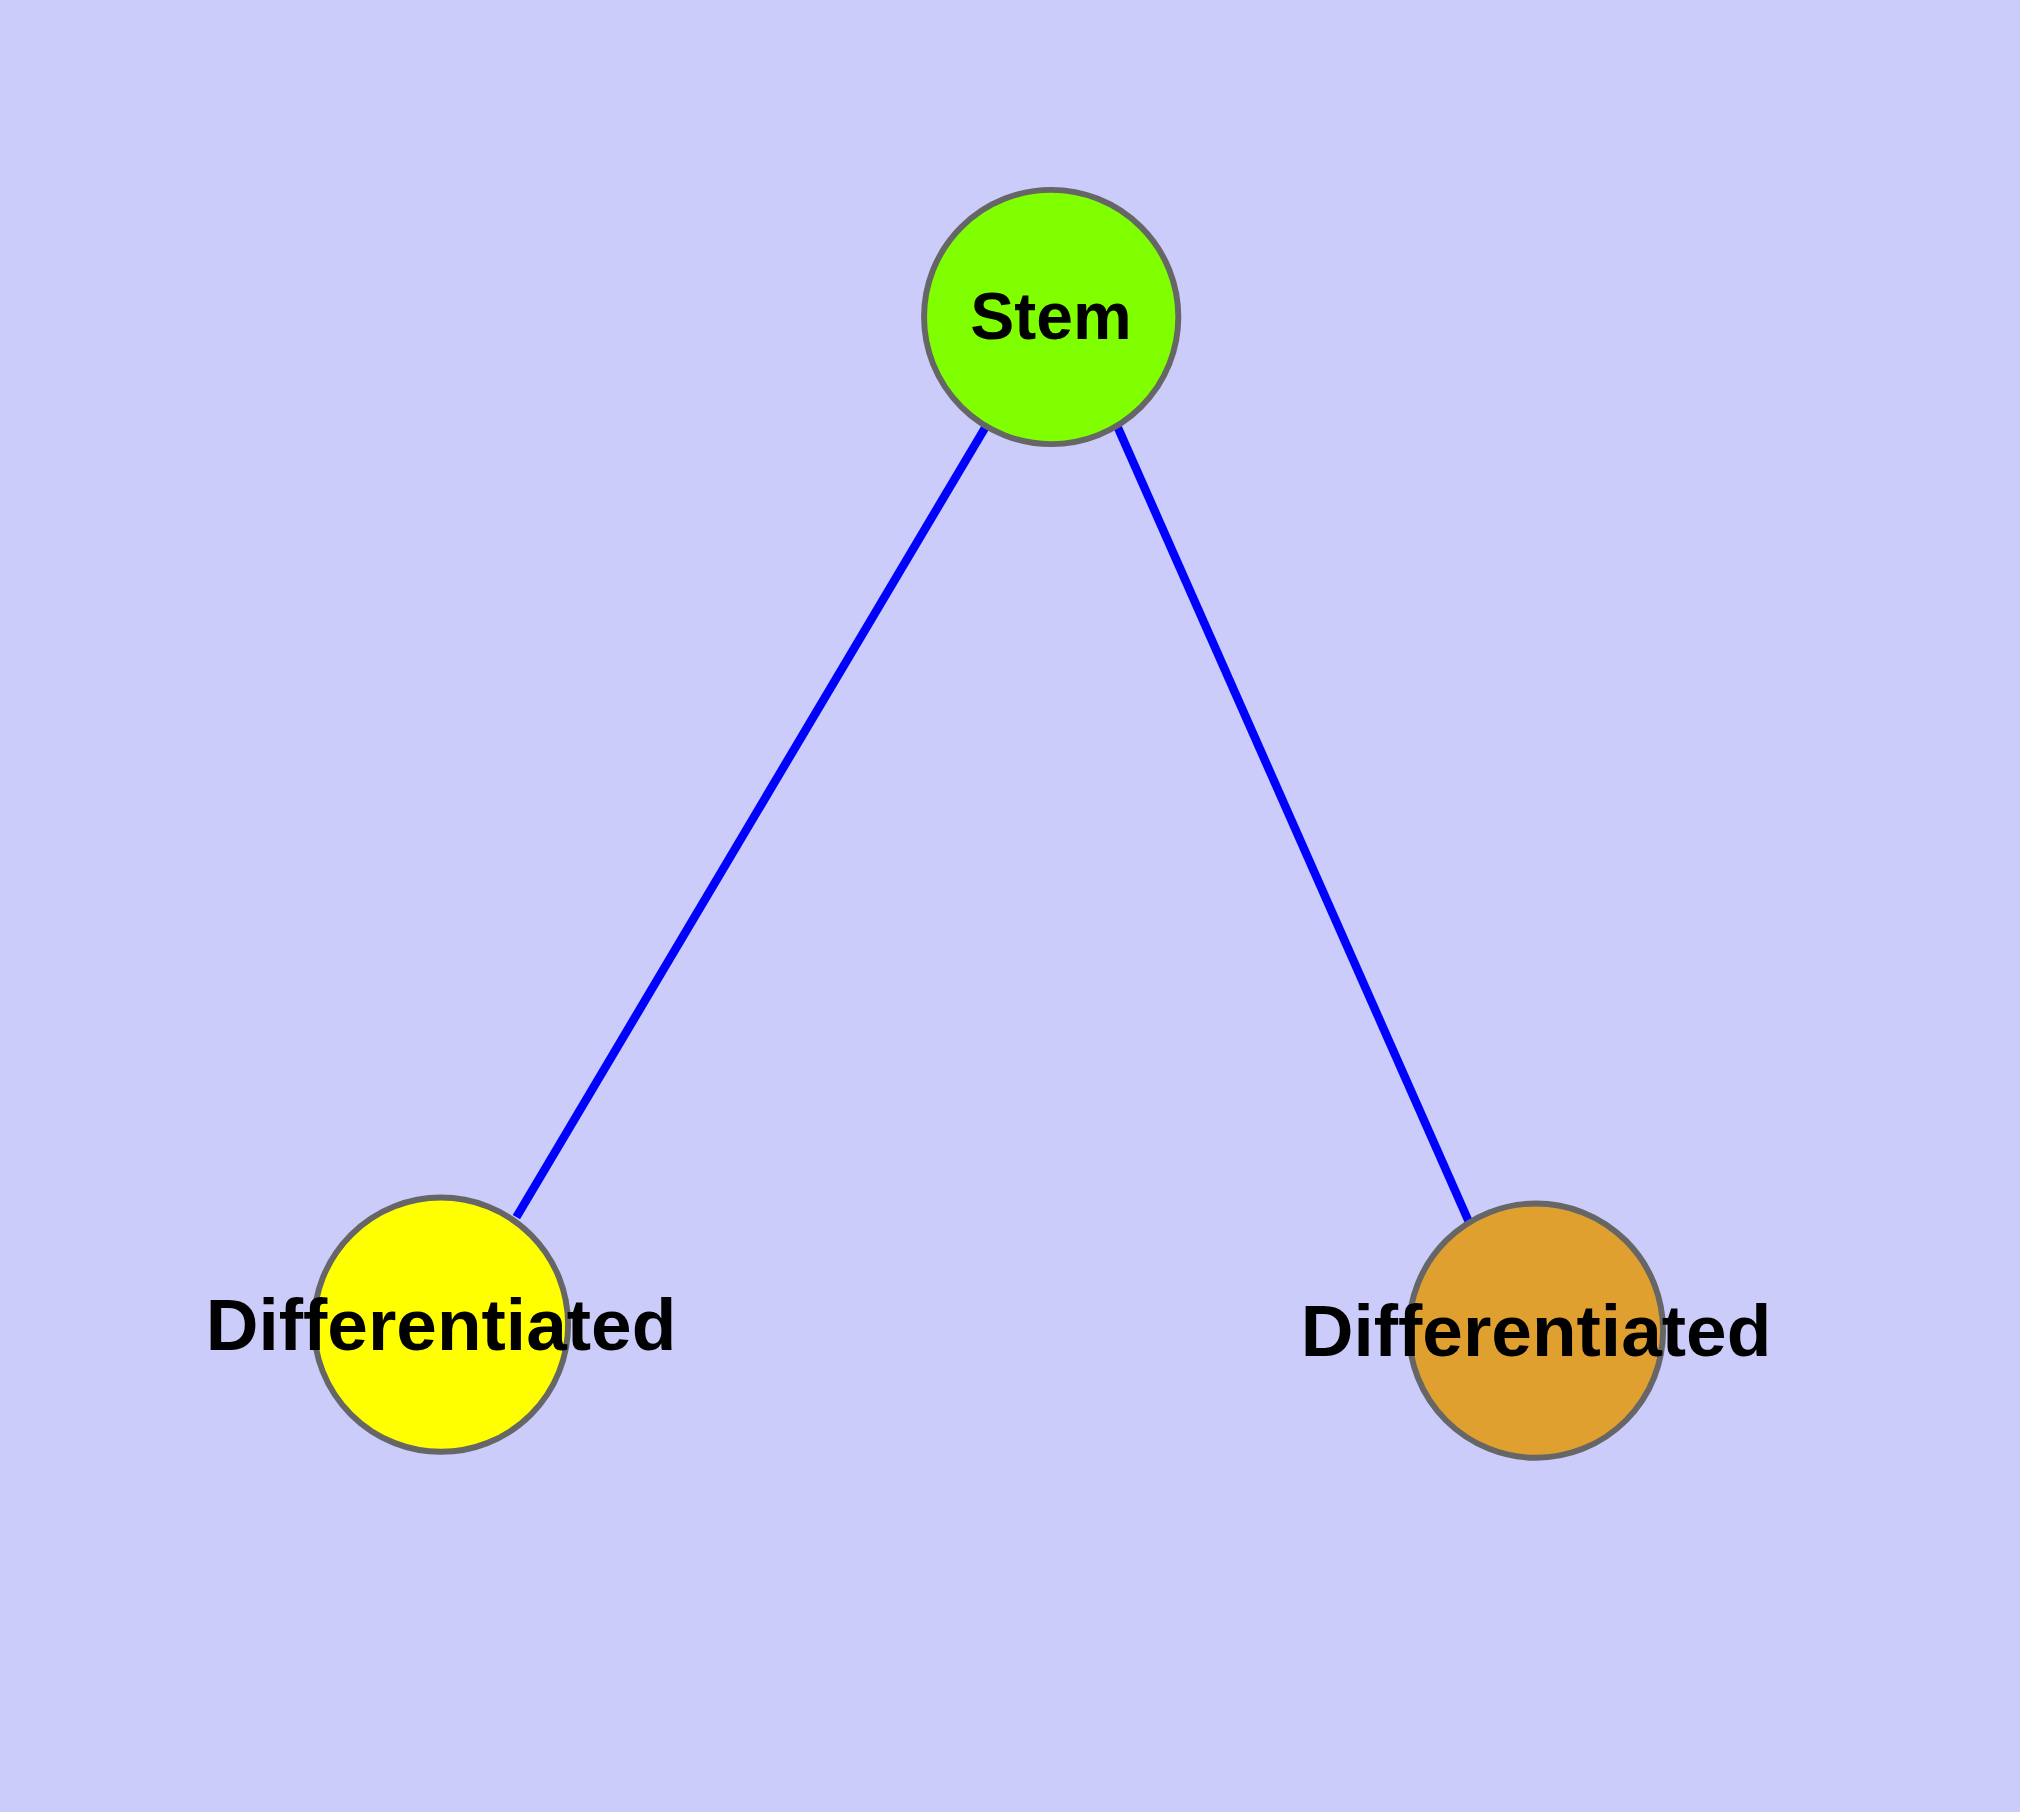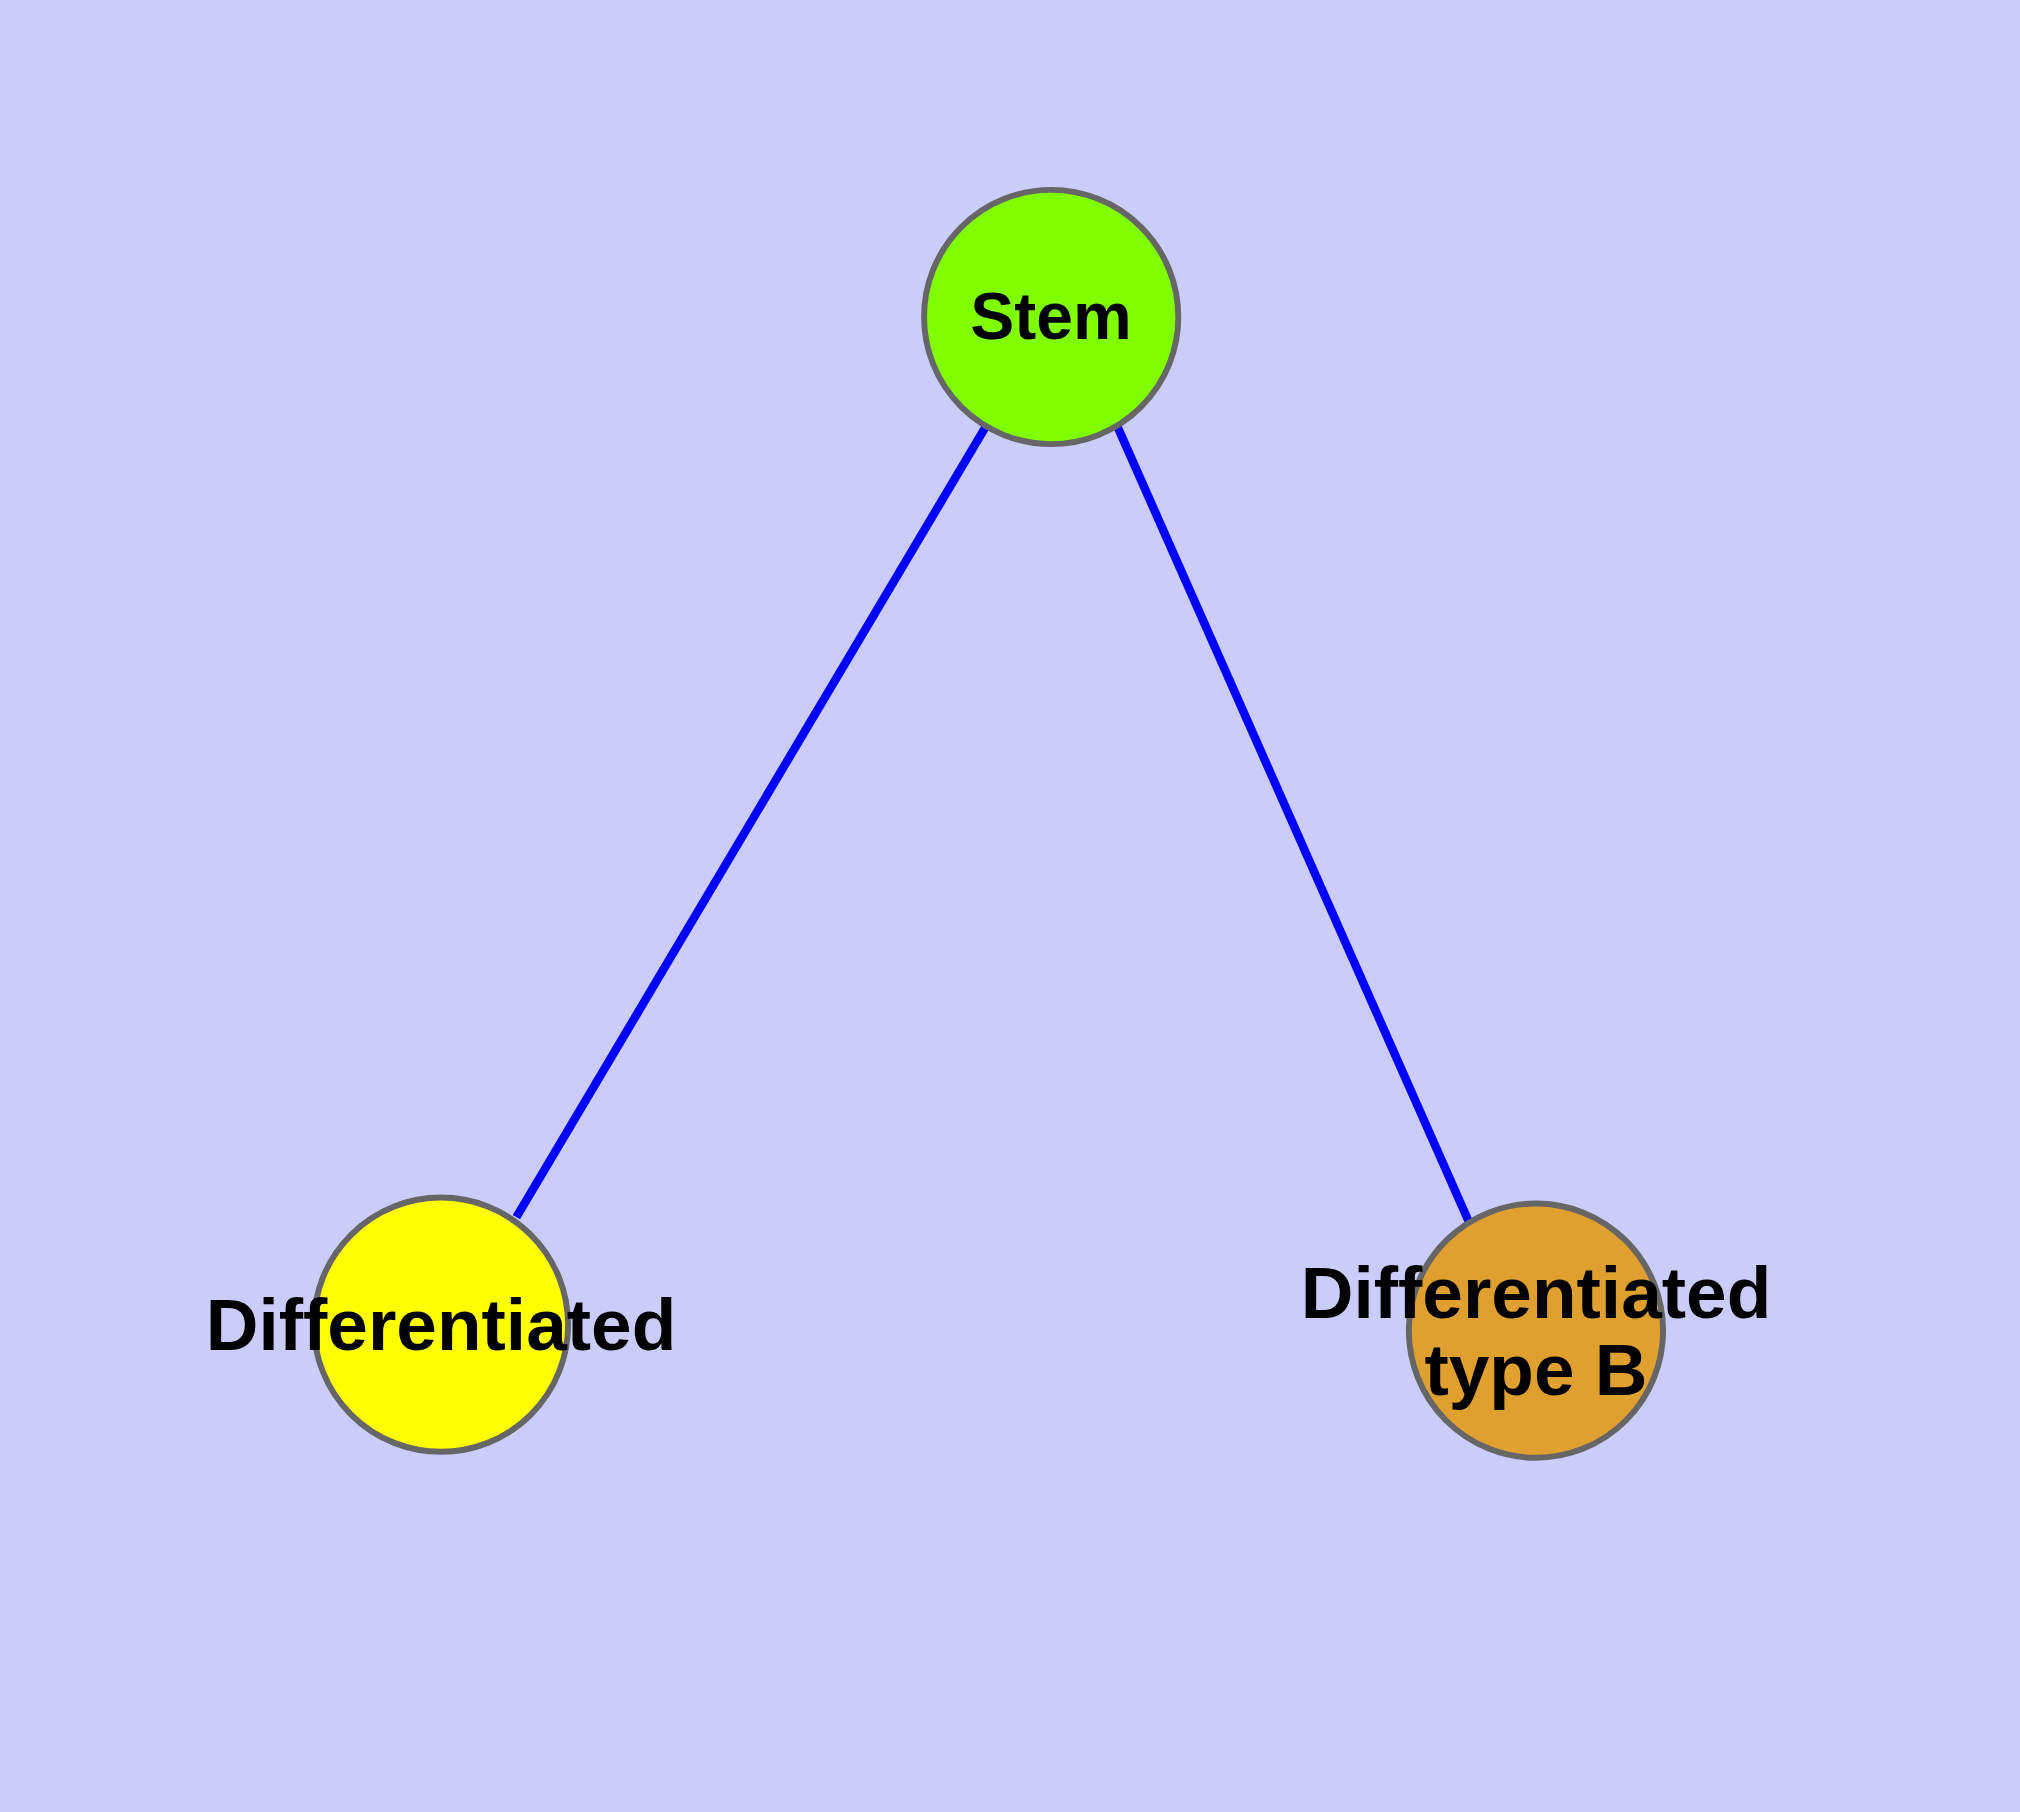--- a/index.html
+++ b/index.html
@@ -64,18 +64,17 @@
 
   <div id="labels-layer">
       <div class="node-label stem" style="left: 1051px; top: 317px; font-size: 66px;">
         <div>Stem</div>
       </div>
       <div class="node-label diff" style="left: 441px; top: 1325px; font-size: 73px;">
         <div>Differentiated</div>
       </div>
       <div class="node-label diff" style="left: 1536px; top: 1331px; font-size: 73px;">
         <div>Differentiated</div>
-        <div>type B</div>
       </div>
     </div>
 
 </div>
 
 
 </body></html>

